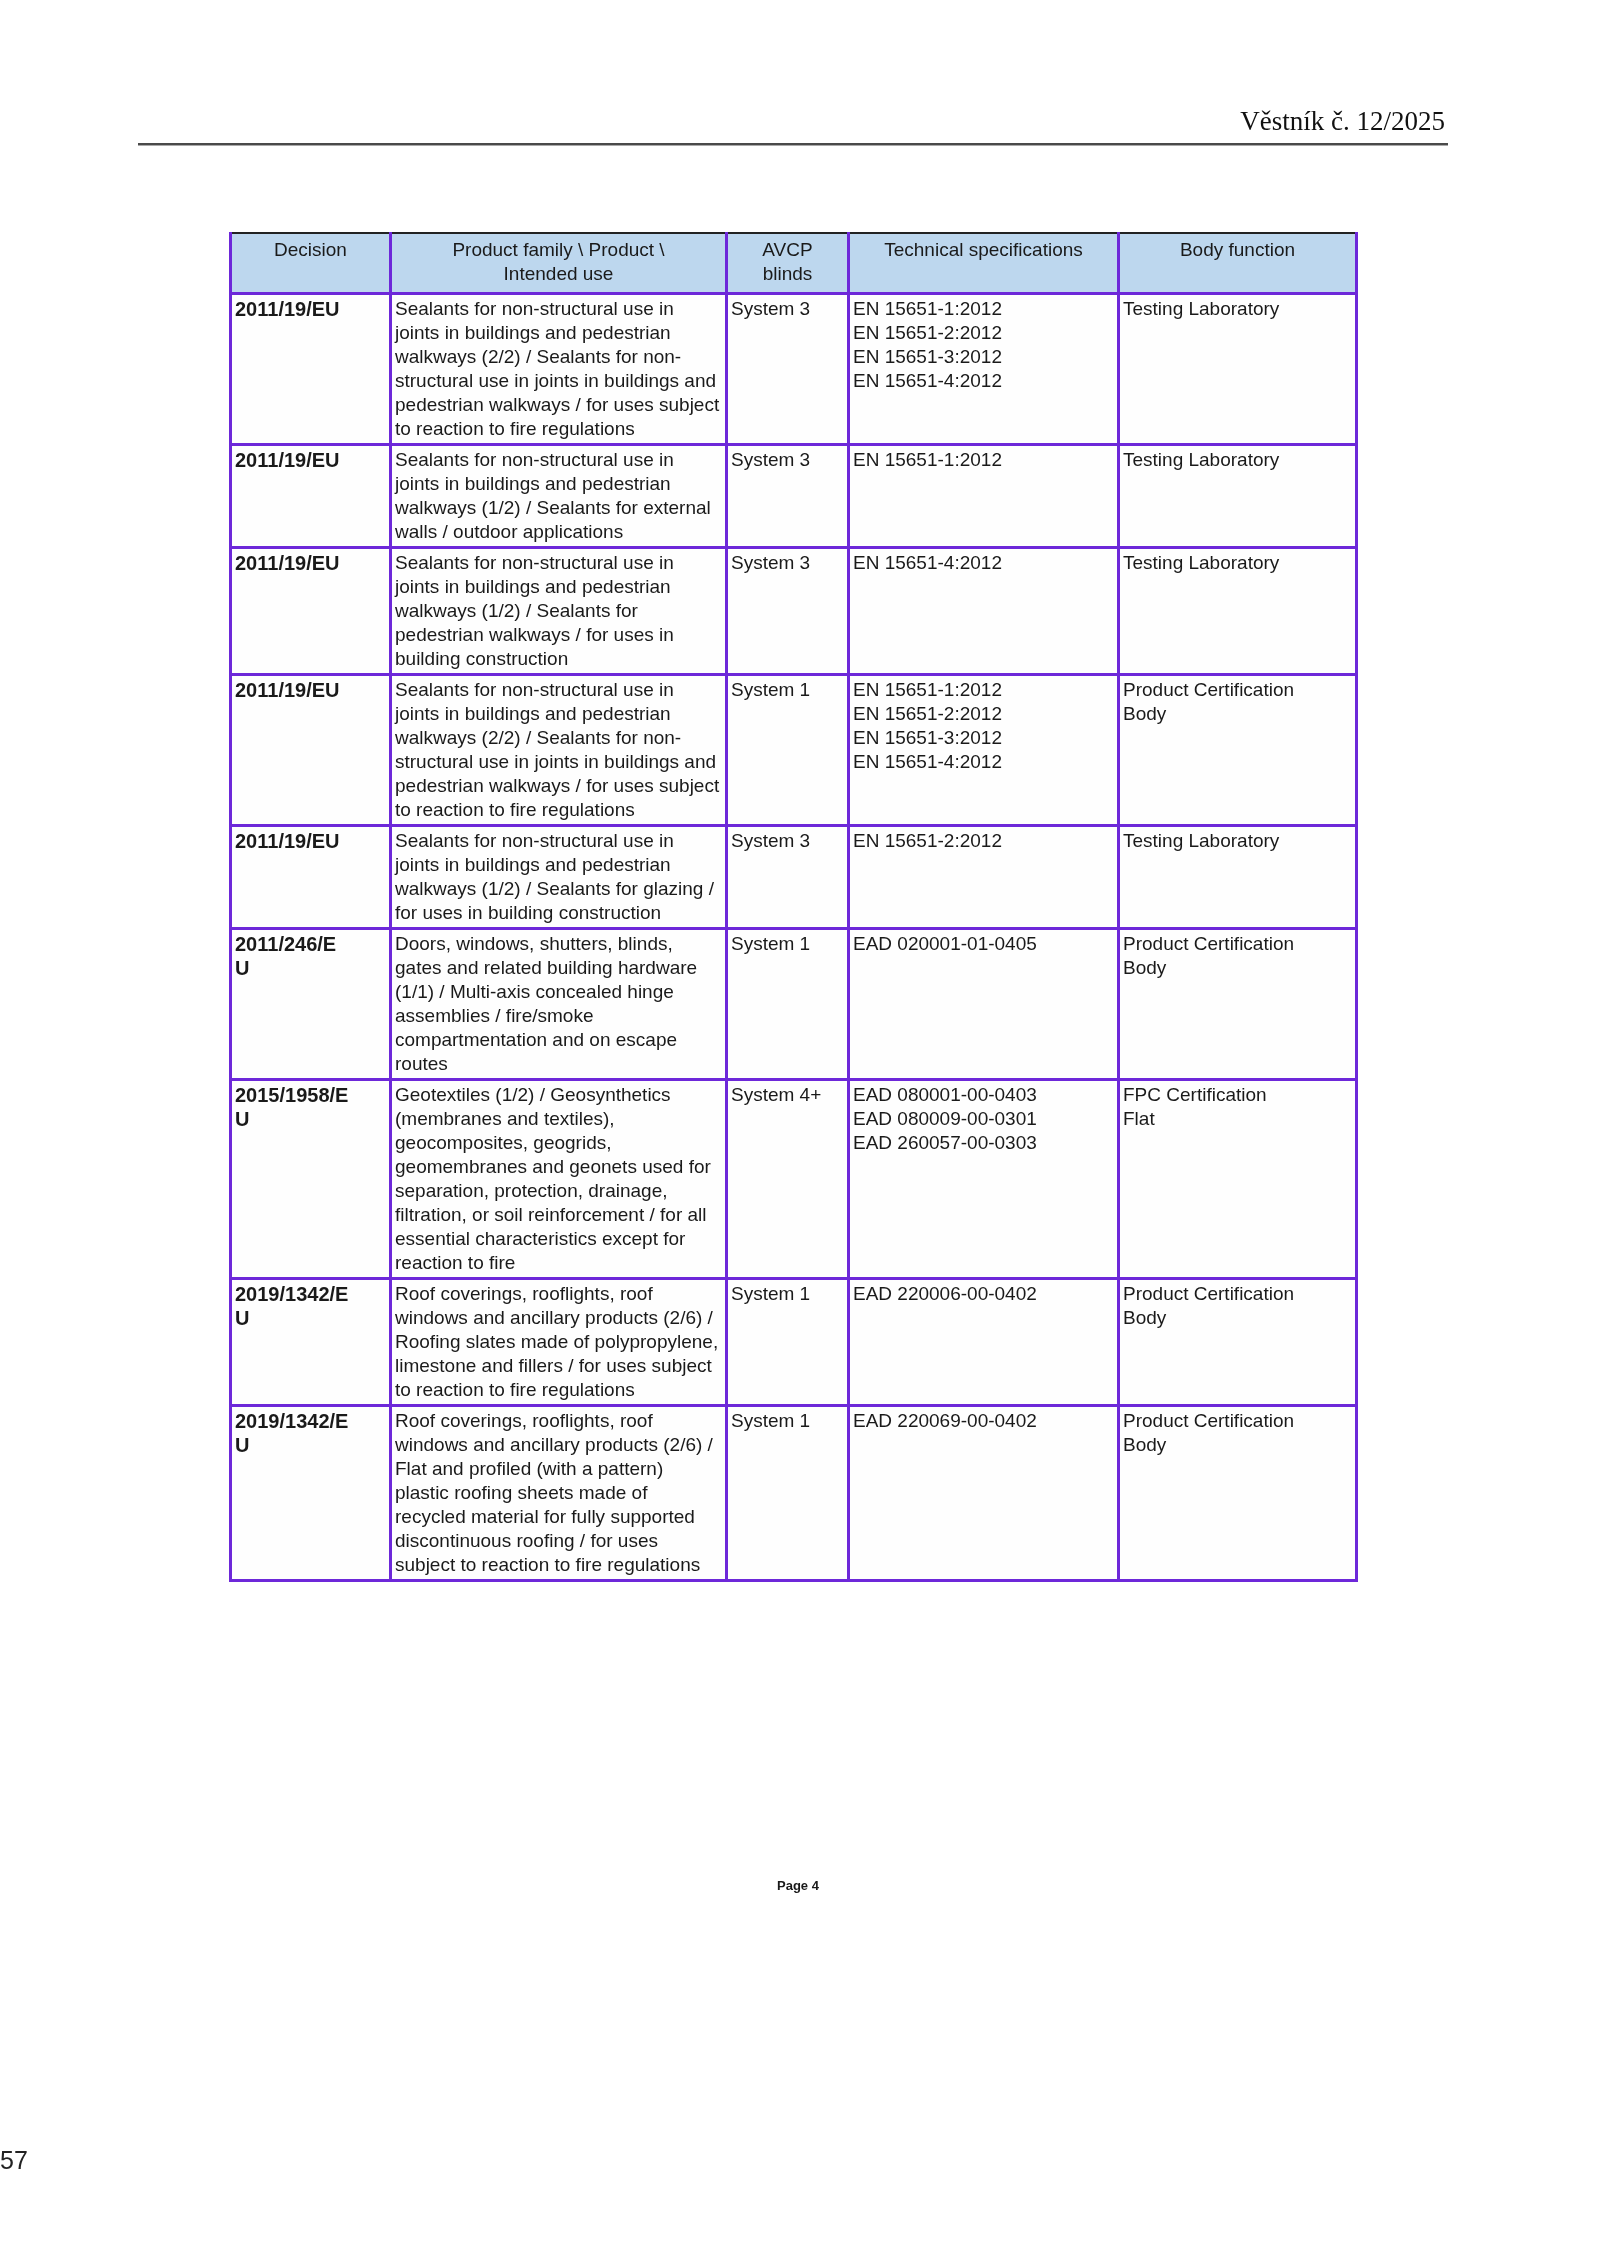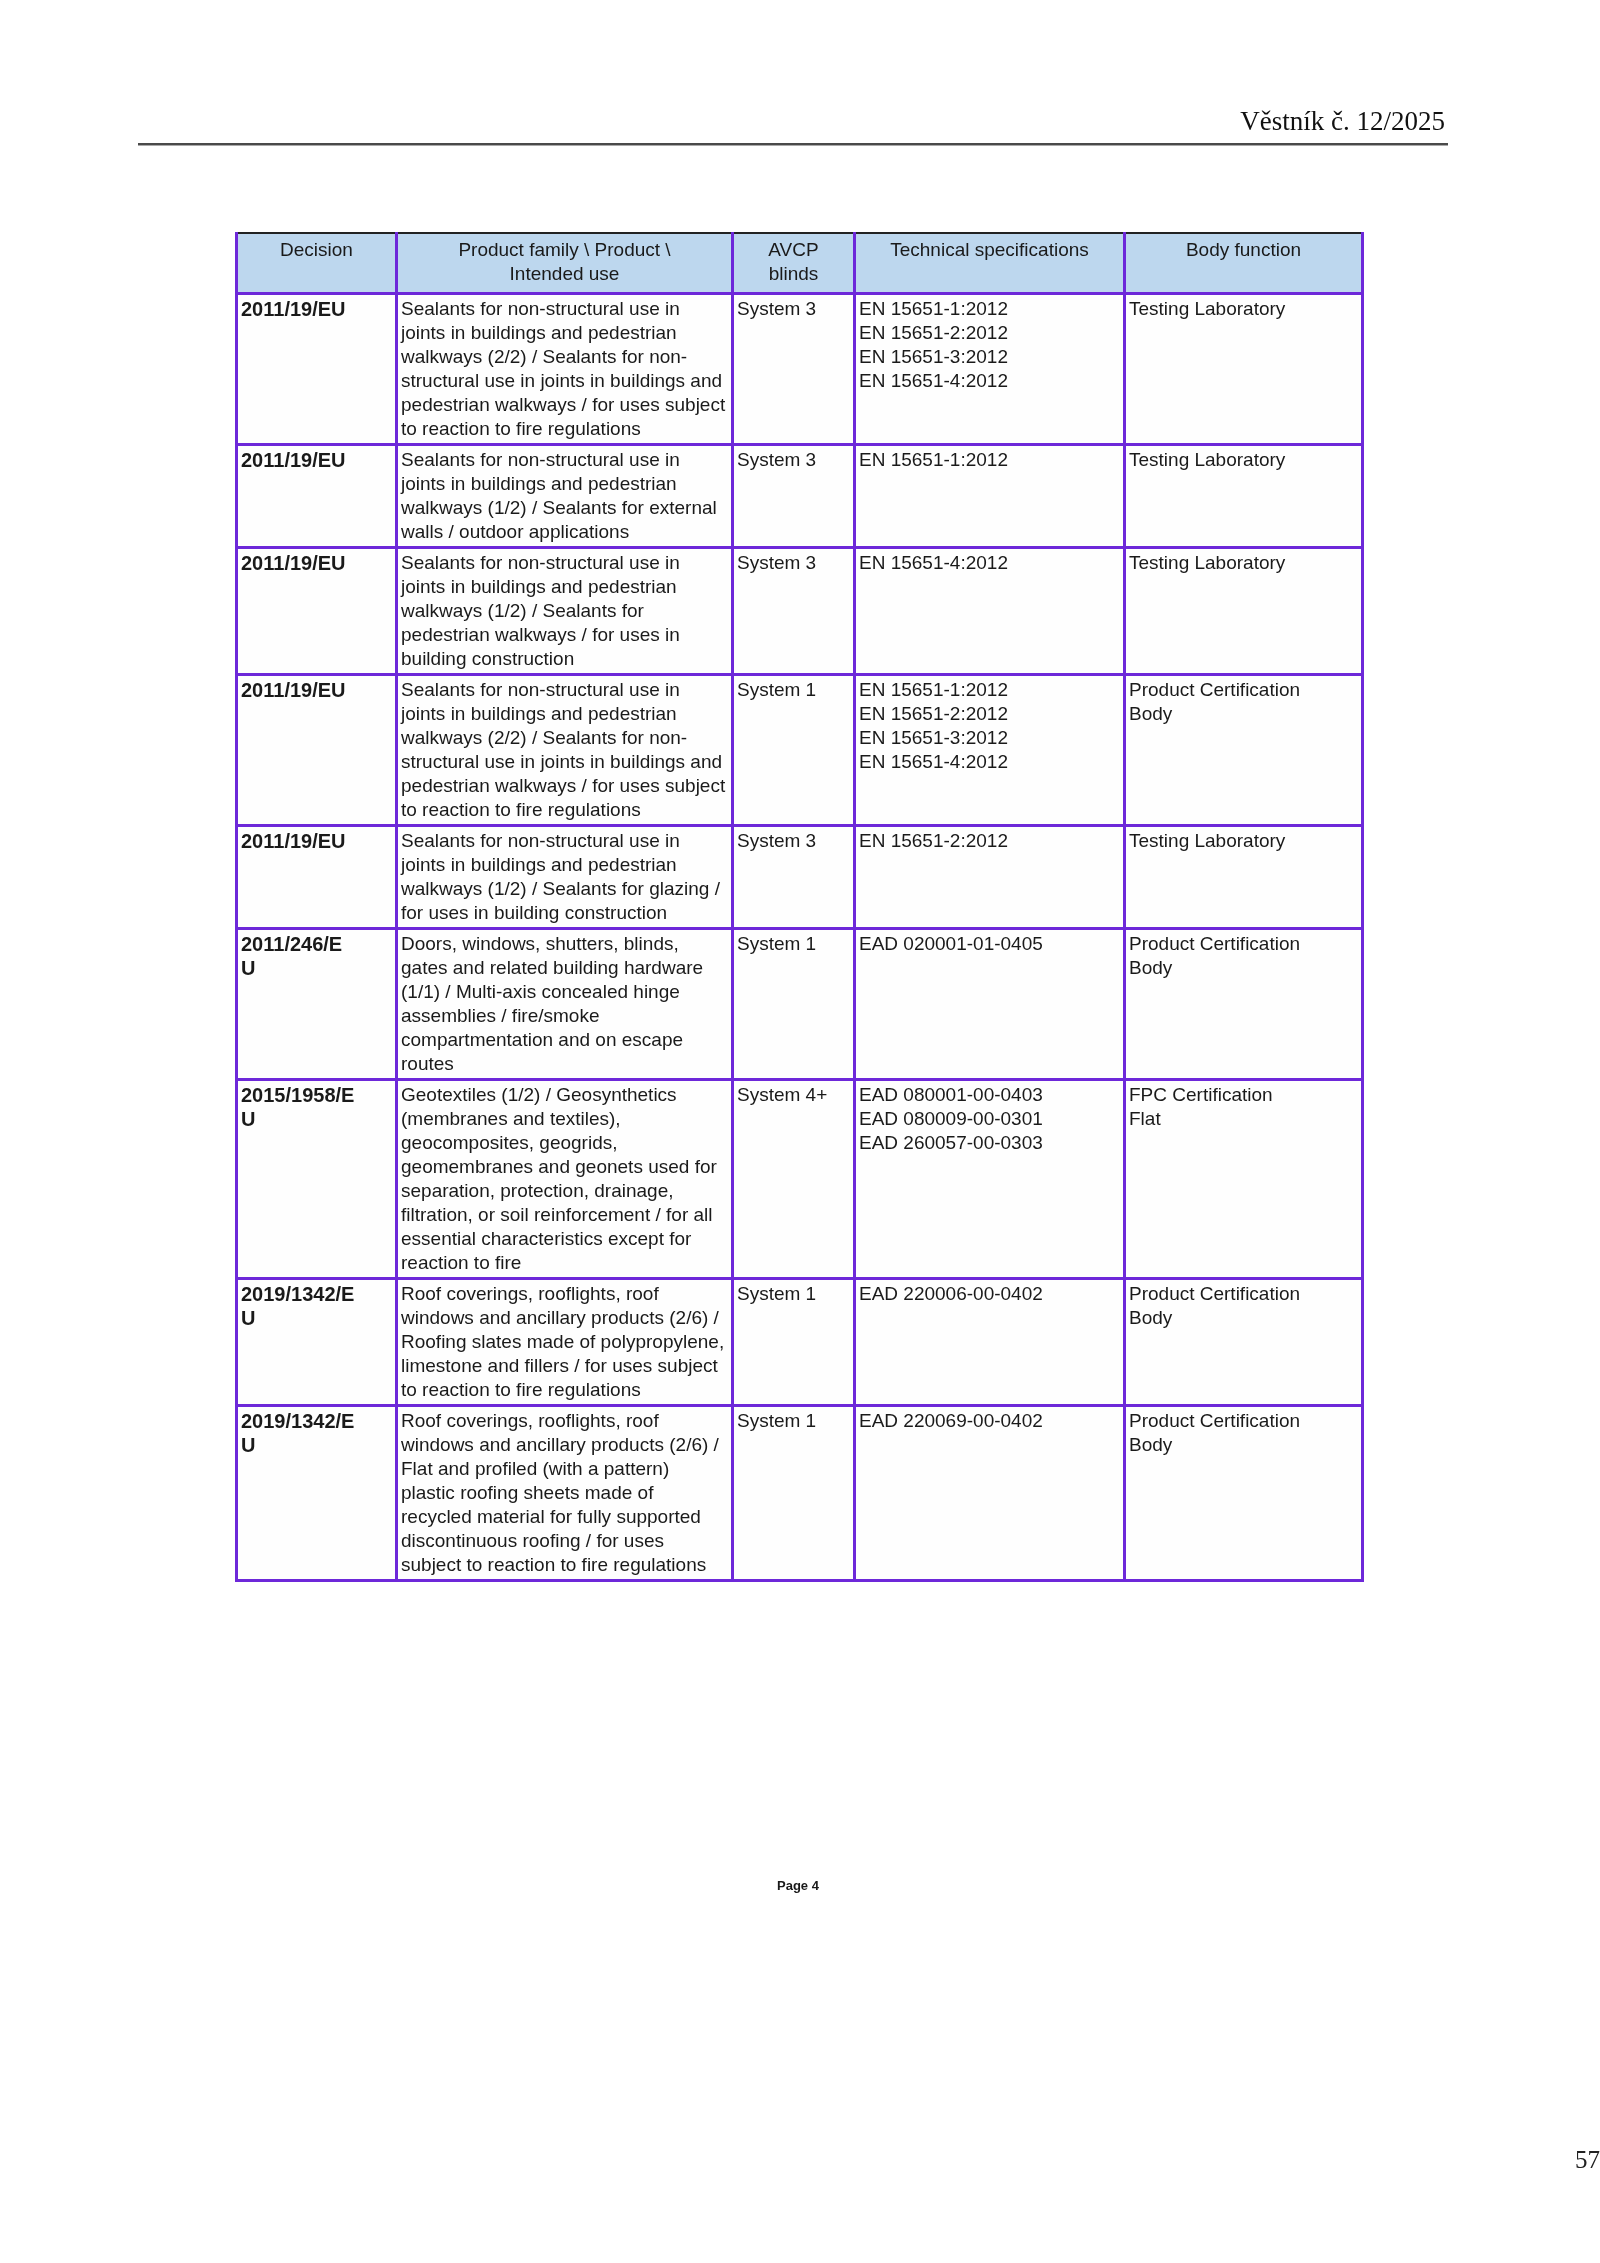--- a/index.html
+++ b/index.html
@@ -31,21 +31,21 @@
     left: 138px;
     width: 1310px;
     height: 2px;
     background: #4a4a4a;
     border-bottom: 1px solid #a9a9a9;
   }
   
   #reg-table {
     position: absolute;
     top: 232px;
-    left: 235px;
+    left: 229px;
     width: 1126px;
     border-collapse: collapse;
     table-layout: fixed;
     font-size: 19px;
     line-height: 24px;
   }
   #reg-table th, #reg-table td {
     border: 3px solid #6d28d9;
     vertical-align: top;
     white-space: pre-line;
@@ -83,22 +83,22 @@
     text-align: center;
     font-size: 13px;
     font-weight: bold;
     color: #1a1a1a;
   }
   #page-number {
     position: absolute;
     top: 2146px;
     left: 0;
     width: 1600px;
-    text-align: right;
-    font-family: Liberation Serif, serif;
+    text-align: left;
+    font-family: Liberation Sans, sans-serif;
     font-size: 25px;
     color: #222;
   }
 </style>
 </head>
 <body>
 
 <div id="page">
 
   <div id="journal-title">Věstník č. 12/2025</div>

